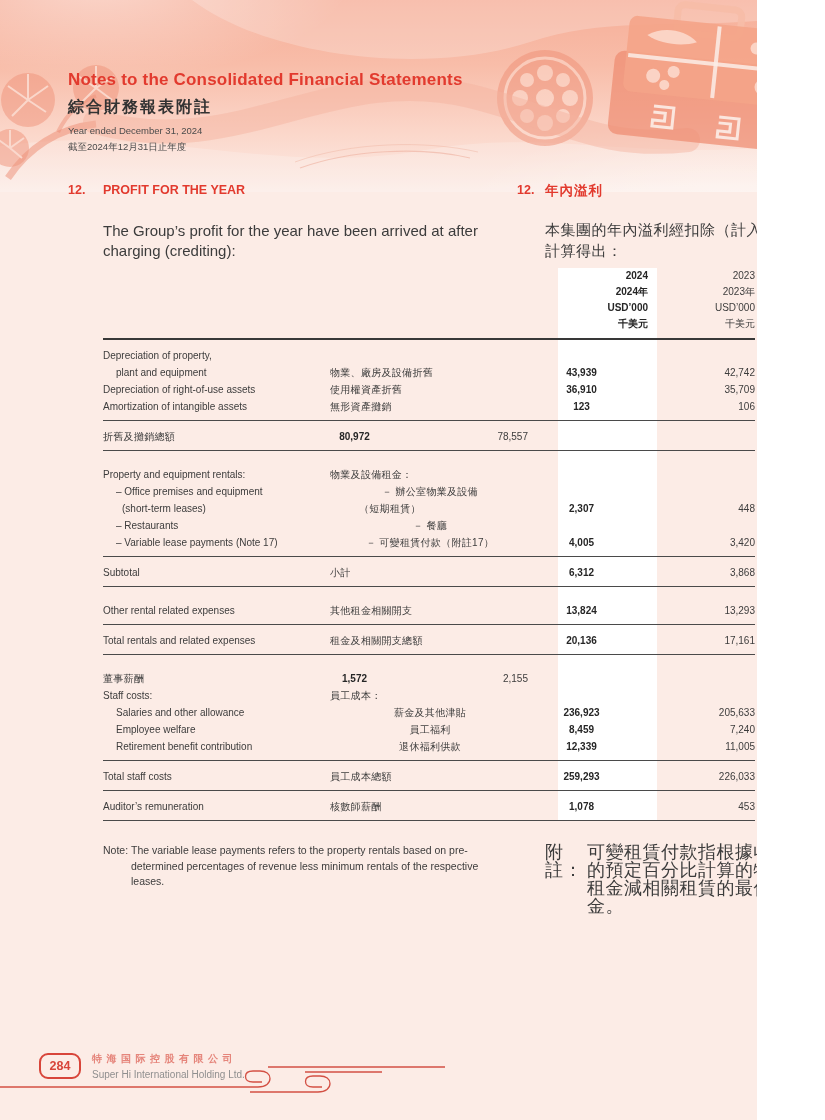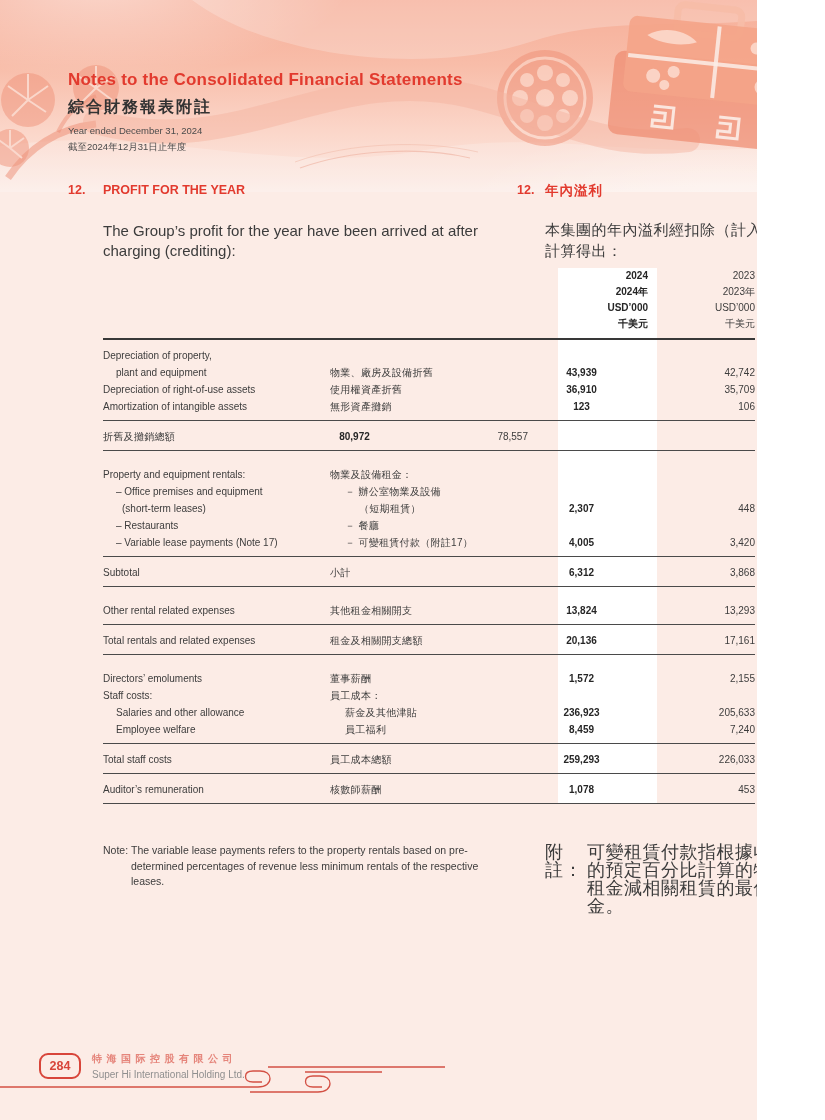--- a/index.html
+++ b/index.html
@@ -50,21 +50,21 @@
   .block{padding:7px 0 5px 0;}
   .block.gap{padding-top:15px;}
   .rule{border-top:1.5px solid var(--rule);}
   .trow{display:flex;line-height:17px;}
   .c-en{width:227px;}
   .c-zh{width:185px;letter-spacing:.3px;}
   .c-v1{width:133px;text-align:center;font-weight:bold;color:var(--text-dark);}
   .c-v2{width:107px;text-align:right;}
   .ind1{padding-left:13px;}
   .ind2{padding-left:19px;}
-  .zind1{padding-left:15px;}
+  .zind1{padding-left:15px;text-align:center;}
   .zind2{padding-left:29px;}
 
   
   .noterow{position:absolute;display:flex;color:var(--text);}
   #note-left{left:103px;top:843px;font-size:10.5px;line-height:15.5px;}
   #note-left .nlab{width:28px;flex:none;}
   #note-left .ntxt{width:352px;}
   #note-right{left:545px;top:843px;font-size:18px;line-height:18px;}
   #note-right .nlab{width:42px;flex:none;letter-spacing:1px;}
   #note-right .ntxt{width:212px;letter-spacing:.5px;}
@@ -274,21 +274,20 @@
           <div class="trow">
             <div class="c-en ind0">Total rentals and related expenses</div>
             <div class="c-zh zind0">租金及相關開支總額</div>
             <div class="c-v1">20,136</div>
             <div class="c-v2">17,161</div>
           </div>
         </div>
         <div class="rule"></div>
         <div class="block gap">
           <div class="trow">
-            <div class="c-en ind0">Directors’ emoluments</div>
             <div class="c-zh zind0">董事薪酬</div>
             <div class="c-v1">1,572</div>
             <div class="c-v2">2,155</div>
           </div>
           <div class="trow">
             <div class="c-en ind0">Staff costs:</div>
             <div class="c-zh zind0">員工成本：</div>
             <div class="c-v1"></div>
             <div class="c-v2"></div>
           </div>
@@ -296,20 +295,26 @@
             <div class="c-en ind1">Salaries and other allowance</div>
             <div class="c-zh zind1">薪金及其他津貼</div>
             <div class="c-v1">236,923</div>
             <div class="c-v2">205,633</div>
           </div>
           <div class="trow">
             <div class="c-en ind1">Employee welfare</div>
             <div class="c-zh zind1">員工福利</div>
             <div class="c-v1">8,459</div>
             <div class="c-v2">7,240</div>
+          </div>
+          <div class="trow">
+            <div class="c-en ind1">Retirement benefit contribution</div>
+            <div class="c-zh zind1">退休福利供款</div>
+            <div class="c-v1">12,339</div>
+            <div class="c-v2">11,005</div>
           </div>
         </div>
         <div class="rule"></div>
         <div class="block">
           <div class="trow">
             <div class="c-en ind0">Total staff costs</div>
             <div class="c-zh zind0">員工成本總額</div>
             <div class="c-v1">259,293</div>
             <div class="c-v2">226,033</div>
           </div>

